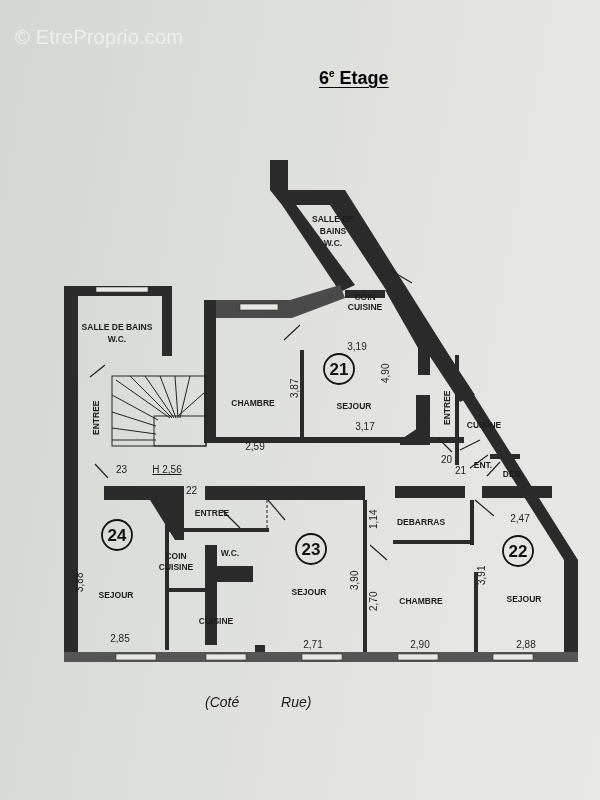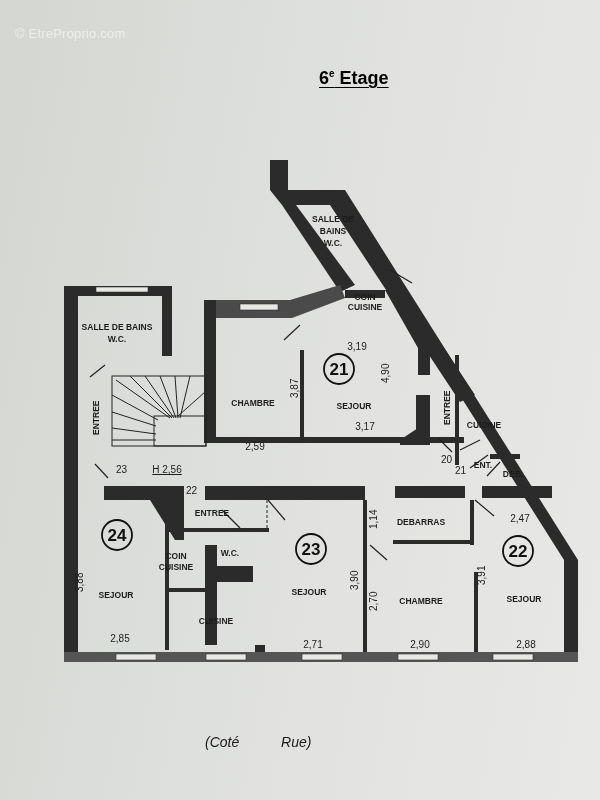--- a/index.html
+++ b/index.html
@@ -4,34 +4,33 @@
   <style>
     html, body { margin: 0; padding: 0; }
     body {
       width: 600px; height: 800px; overflow: hidden;
       background: linear-gradient(100deg, #d4d6d2 0%, #dcdedb 35%, #e2e3e0 60%, #e8e8e6 100%);
       font-family: "Liberation Sans", sans-serif;
       position: relative;
     }
     .watermark {
       position: absolute; left: 15px; top: 26px;
-      font-size: 13px; color: #f2f3f1; opacity: 0.85;
+      font-size: 20px; color: #f2f3f1; opacity: 0.85;
       letter-spacing: 0.2px;
     }
     .title {
       position: absolute; left: 319px; top: 68px;
       font-size: 18px; font-weight: bold; color: #000000;
       text-decoration: underline; text-underline-offset: 3px;
     }
     .title sup { font-size: 10px; }
     .caption {
       position: absolute; left: 205px; top: 694px;
       font-size: 14px; font-style: italic; color: #1a1a1a;
       word-spacing: 38px;
-      margin-top: 40px;
     }
     svg.plan { position: absolute; left: 0; top: 0; }
     .lbl { font-family: "Liberation Sans", sans-serif; font-size: 8.5px; font-weight: bold; fill: #1c1c1c; }
     .dim { font-family: "Liberation Sans", sans-serif; font-size: 10px; fill: #1c1c1c; }
     .num { font-family: "Liberation Sans", sans-serif; font-size: 17px; font-weight: bold; fill: #111; }
   </style>
 </head>
 <body>
 
 <div class="watermark">© EtreProprio.com</div>

